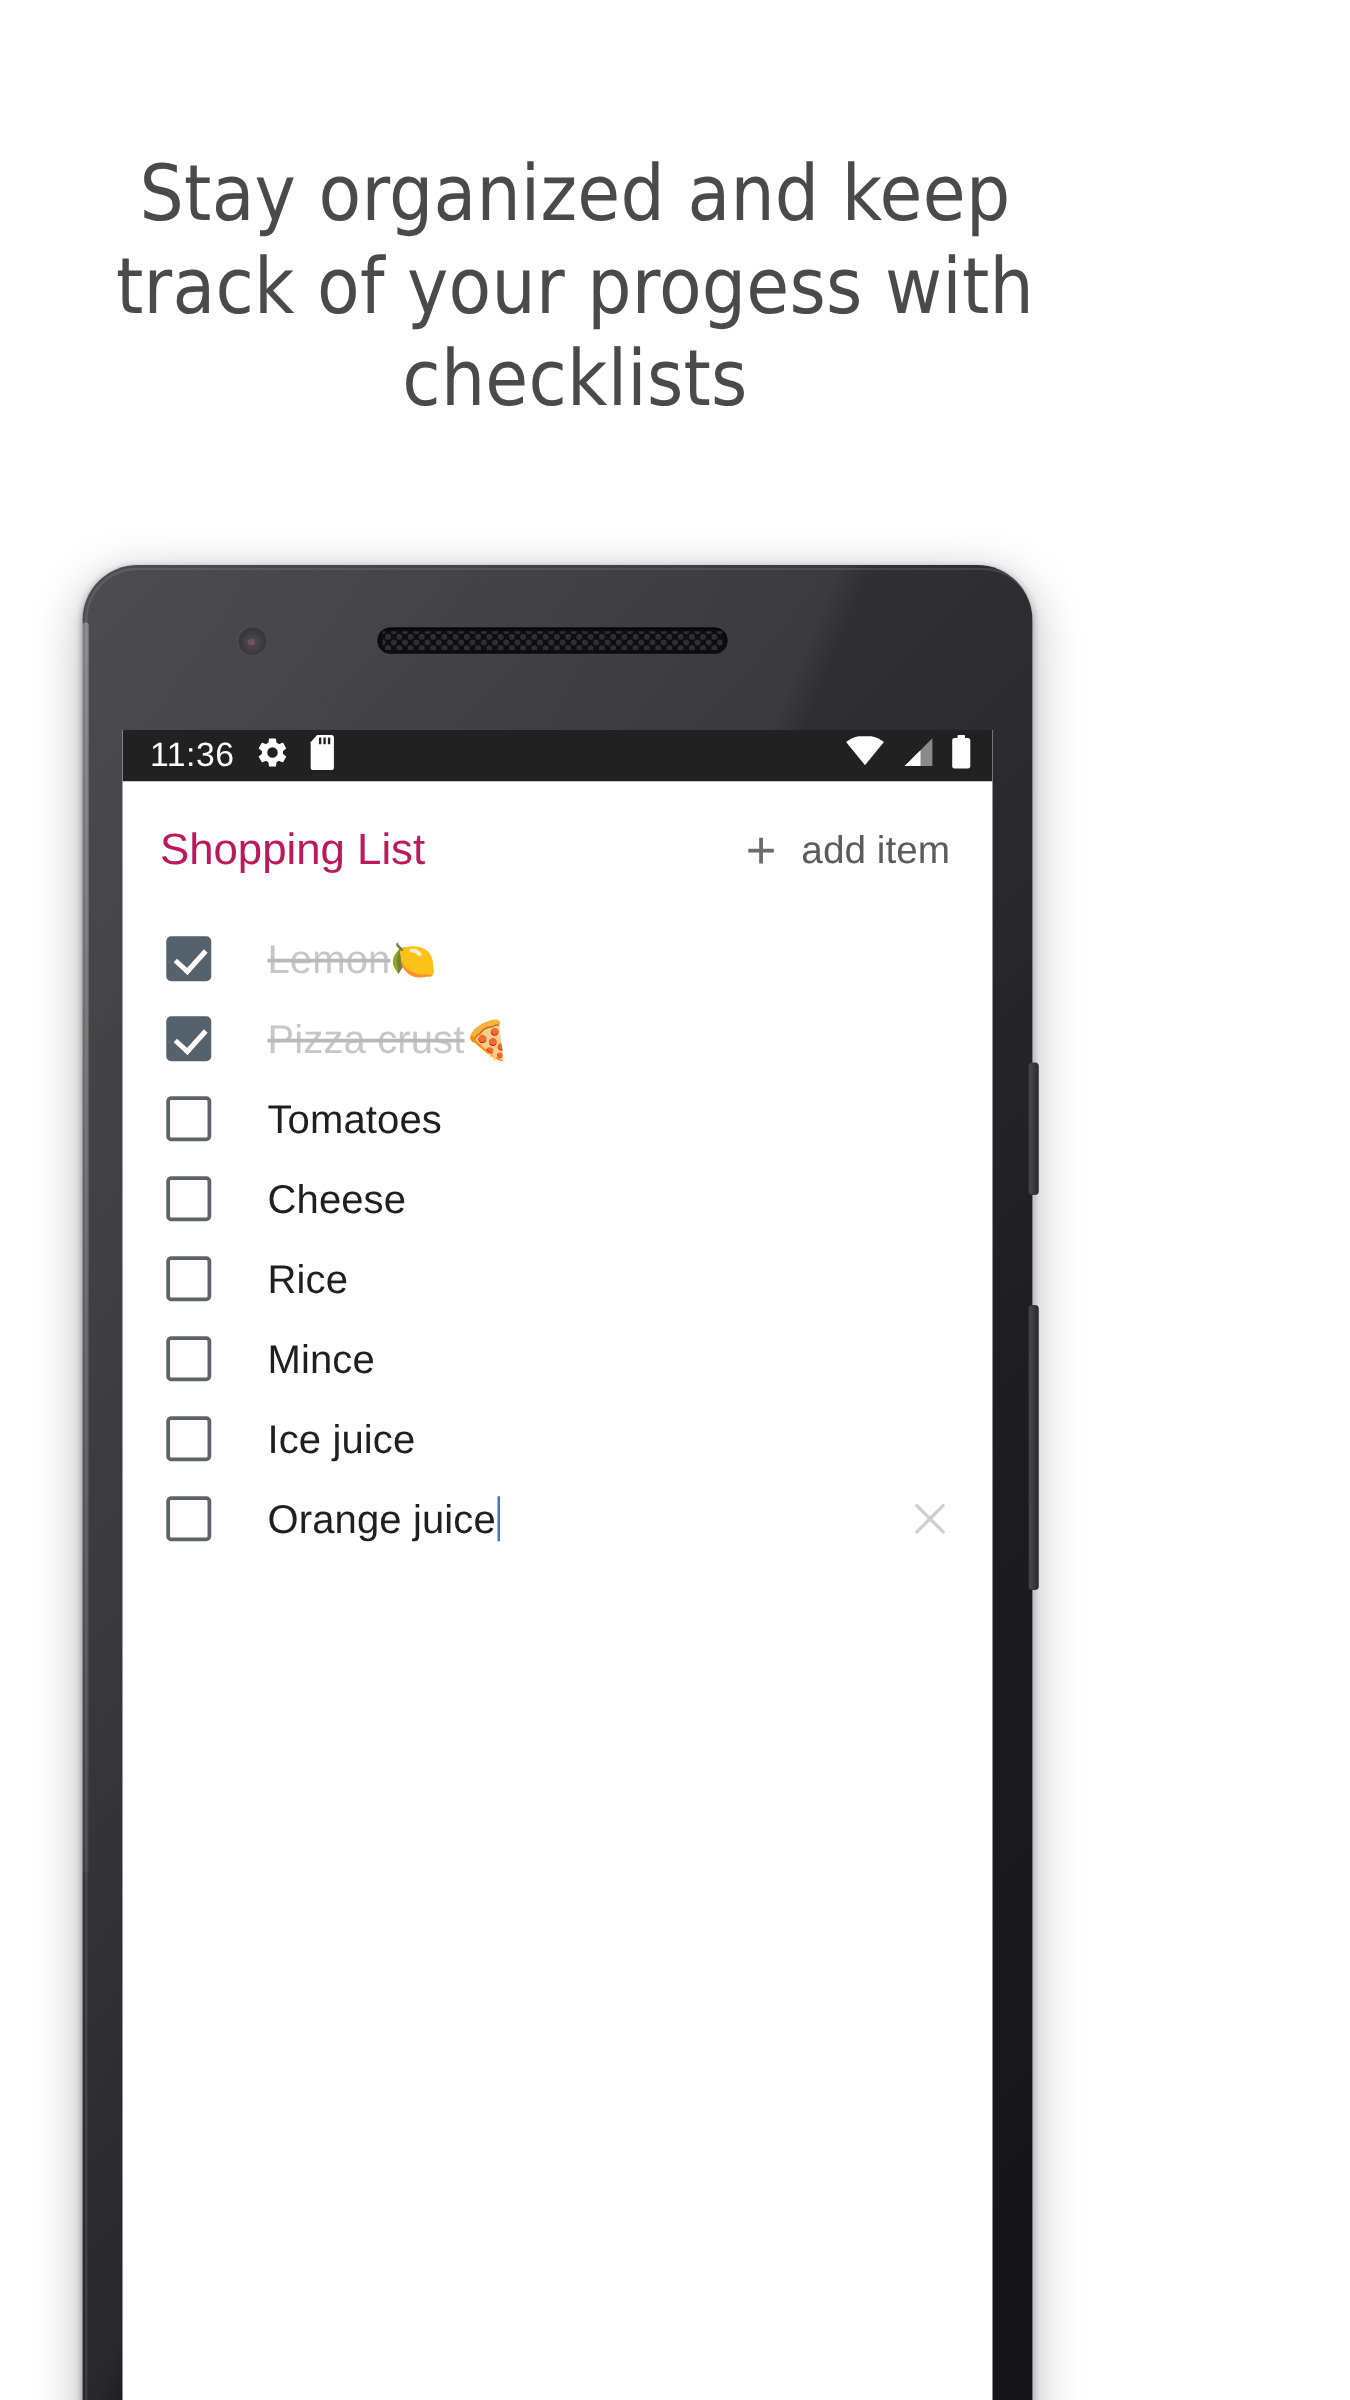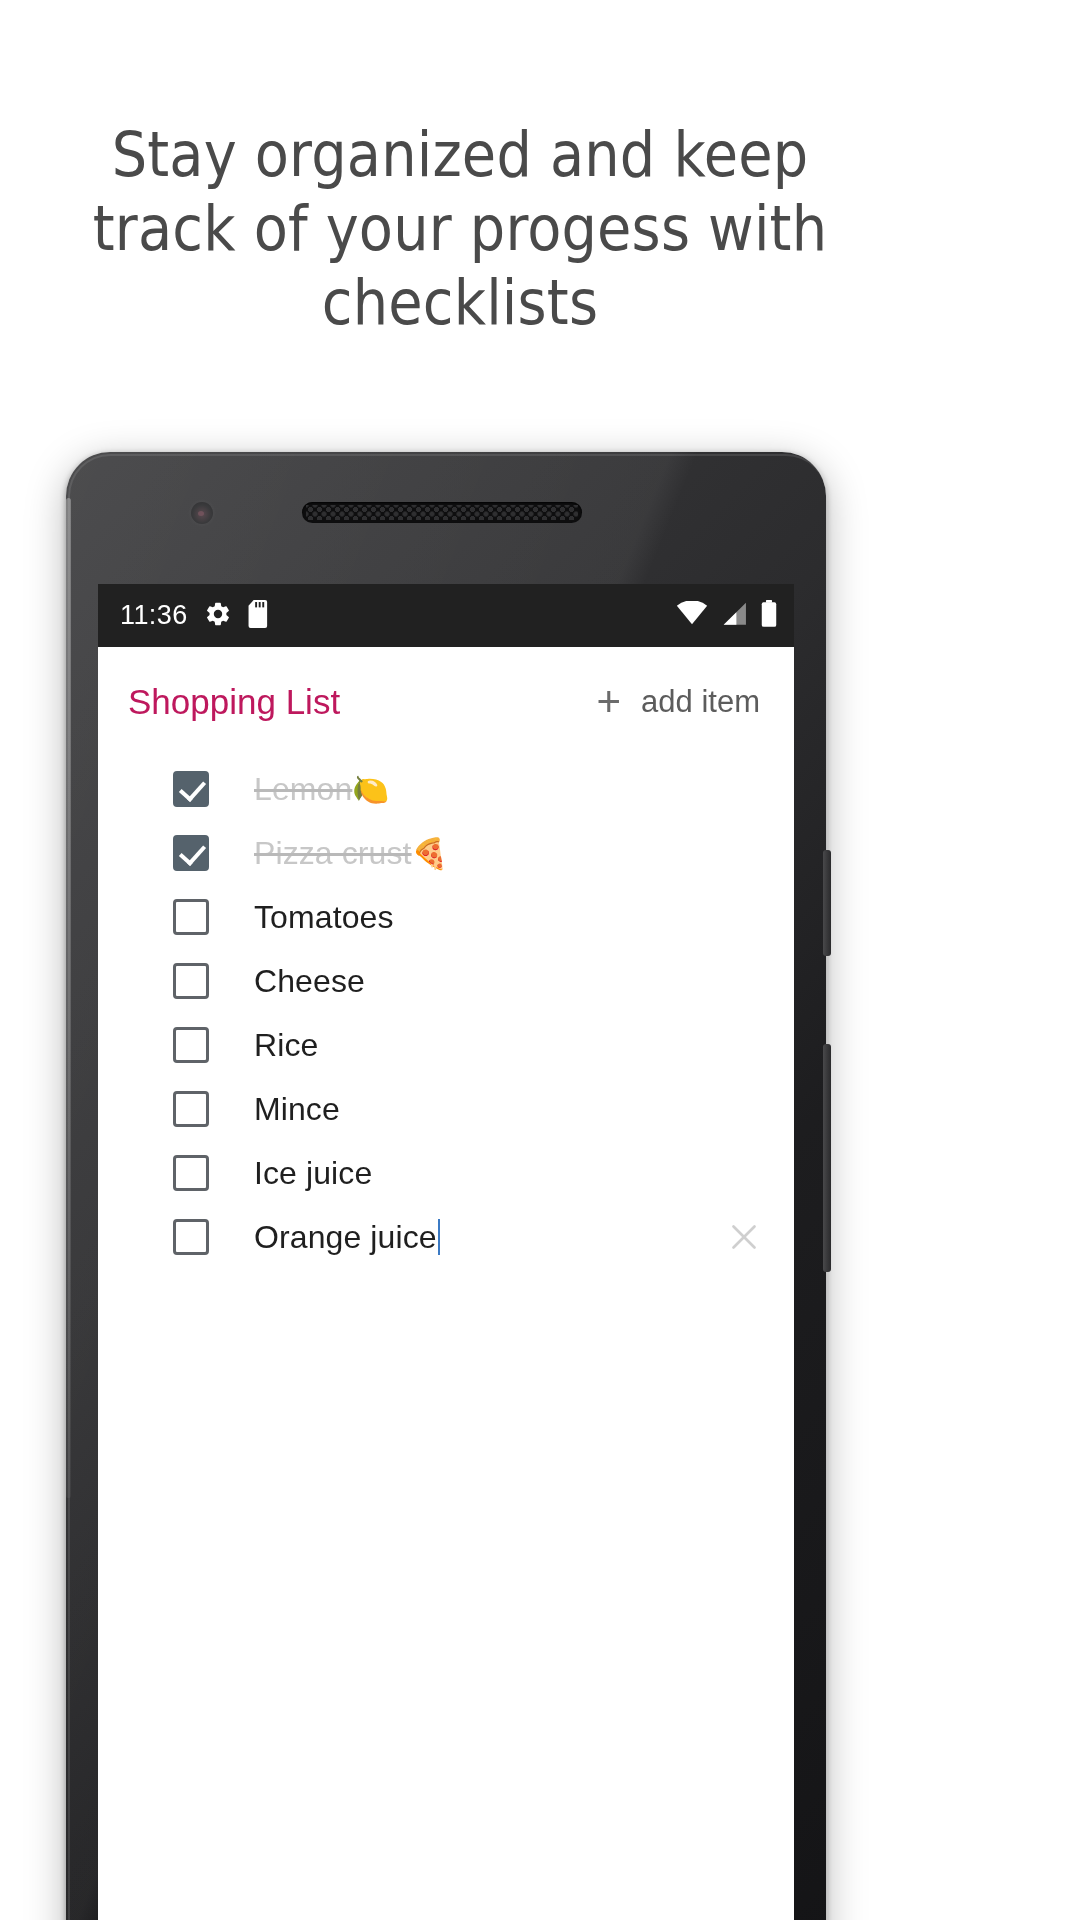--- a/index.html
+++ b/index.html
@@ -143,21 +143,21 @@
     left: 32px;
     top: 132px;
     width: 696px;
     height: 1388px;
     background: #ffffff;
     overflow: hidden;
   }
 
   
   .statusbar {
-    height: 63px;
+    height: 41px;
     background: #212121;
     display: flex;
     align-items: center;
     padding: 0 16px 0 22px;
     color: #ffffff;
   }
   .sb-left { display: flex; align-items: center; gap: 16px; }
   .sb-clock {
     font-size: 27px;
     font-weight: 400;
@@ -218,21 +218,20 @@
     font-weight: 300;
   }
   .add-label {
     font-size: 31px;
     color: #5c5c5c;
   }
 
   
   .checklist {
     padding: 34px 26px 0 30px;
-    margin-left: 40px;
   }
   .check-row {
     display: flex;
     align-items: center;
     height: 64px;
     margin-bottom: 0;
     cursor: pointer;
   }
   .checkbox {
     width: 36px;

